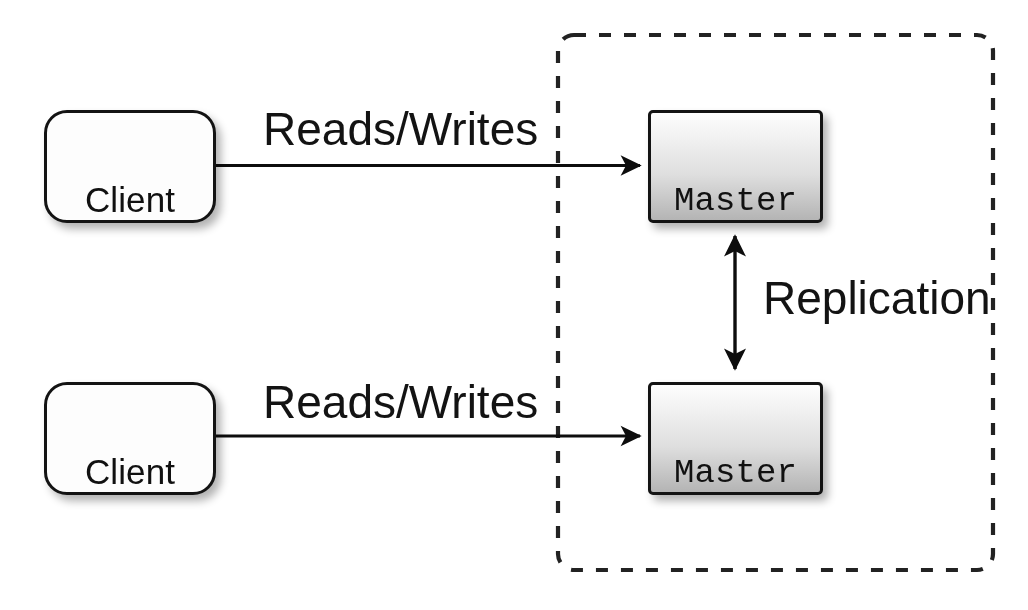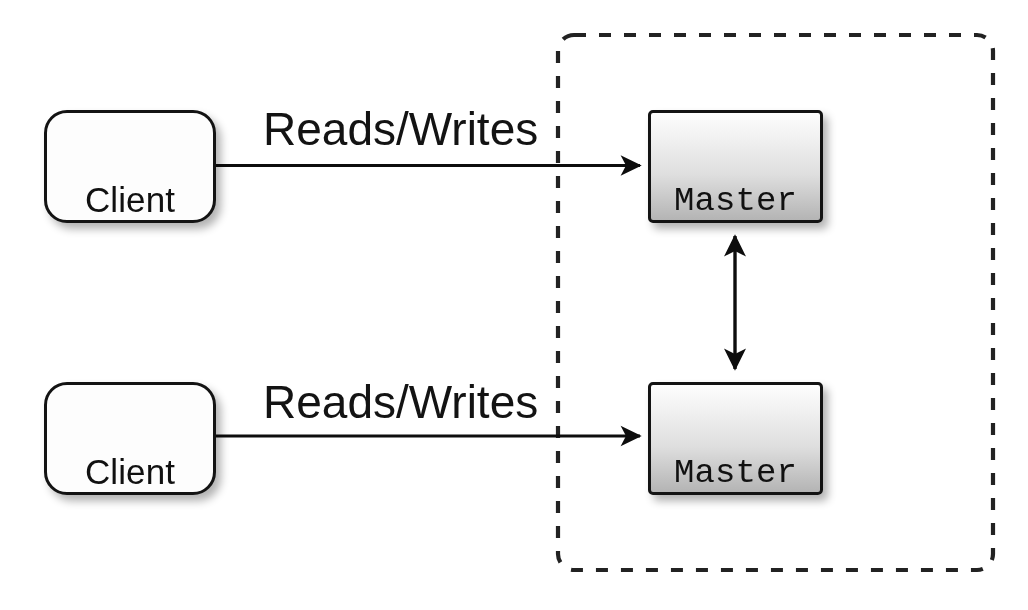--- a/index.html
+++ b/index.html
@@ -110,14 +110,15 @@
   </div>
 
   <div class="node node-master" id="master-bottom">
     <span>Master</span>
   </div>
 
   <div class="edge-label" id="label-rw-top">Reads/Writes</div>
 
   <div class="edge-label" id="label-rw-bottom">Reads/Writes</div>
 
+  <div class="edge-label" id="label-replication">Replication</div>
 
 </div>
 
 </body></html>

